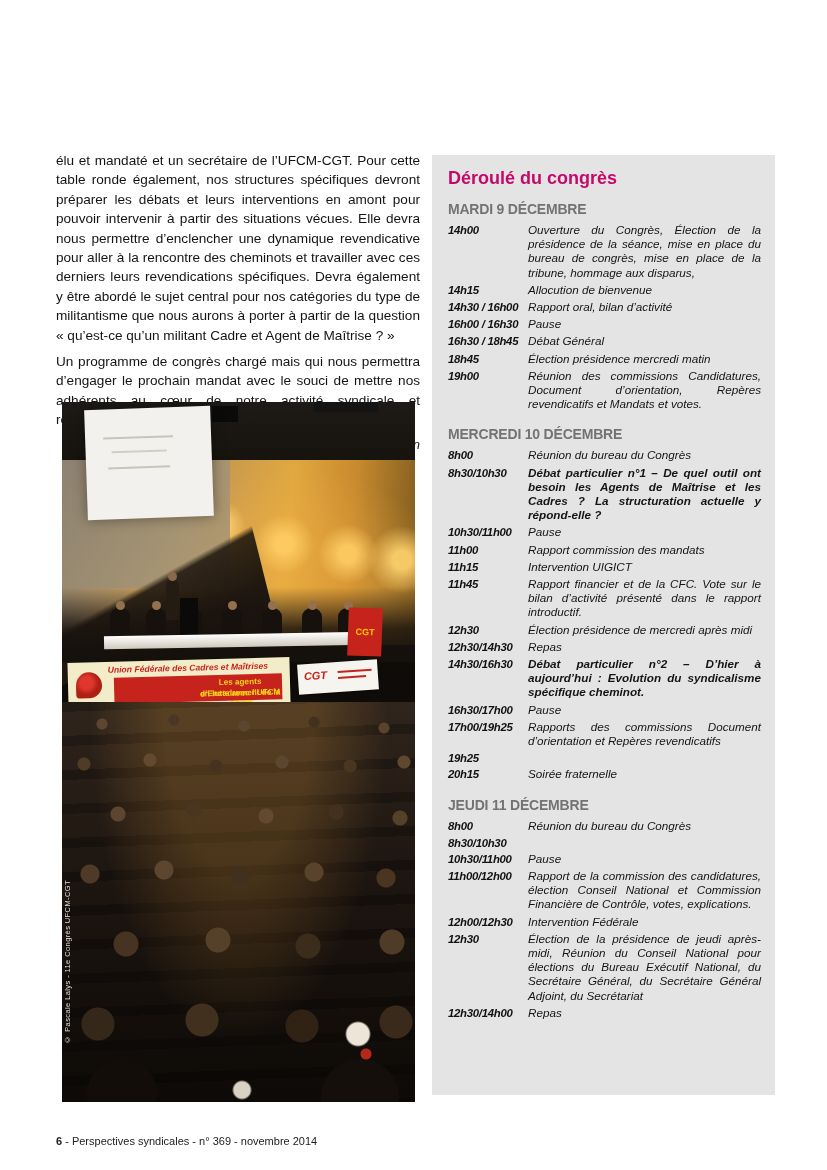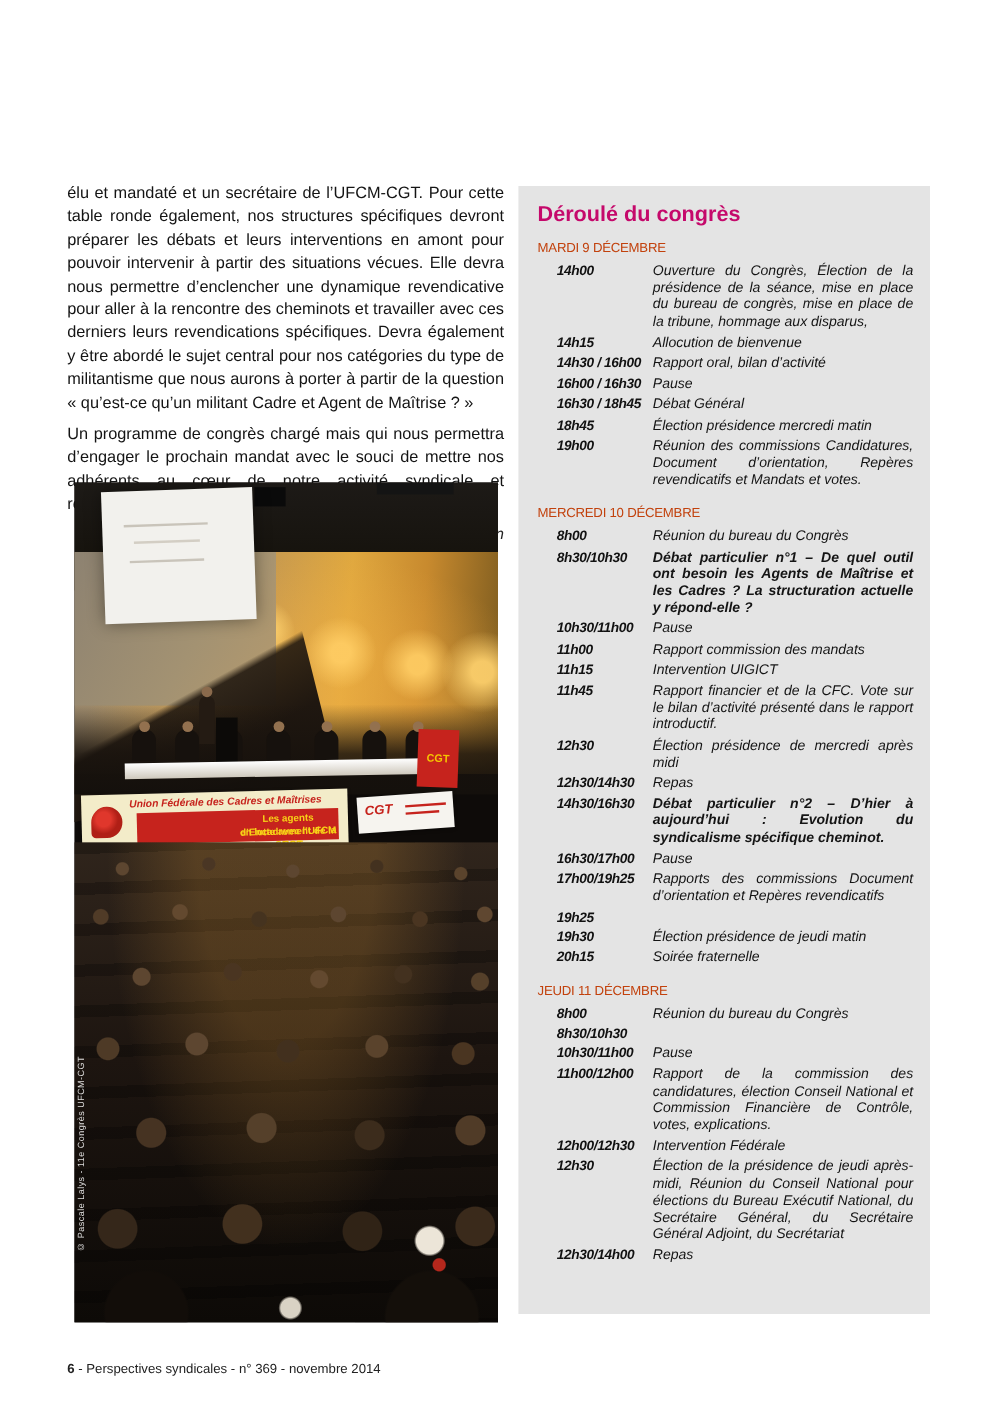--- a/index.html
+++ b/index.html
@@ -116,25 +116,25 @@
     radial-gradient(ellipse at 50% 0%, rgba(230,160,60,.22) 0 30%, rgba(230,160,60,0) 60%),
     repeating-linear-gradient(178deg, rgba(0,0,0,.26) 0 10px, rgba(0,0,0,0) 10px 34px),
     linear-gradient(180deg,#30251c 0%,#1d1510 45%,#0d0a07 100%);}
   .ph-credit{left:1px;bottom:58px;color:#ffffff;opacity:.85;font-size:7.5px;letter-spacing:.4px;
     writing-mode:vertical-rl;transform:rotate(180deg);}
 
   
   .panel{position:absolute;left:432px;top:155px;width:343px;height:940px;background:#E4E4E4;
          padding:13px 14px 16px 16px;box-sizing:border-box;overflow:hidden;}
   .panel-title{margin:0 0 12px 0;color:#C5096B;font-size:18px;font-weight:bold;}
-  .day-heading{margin:15px 0 6px 0;color:#c2410c;font-size:11px;font-weight:normal;letter-spacing:-0.2px;}
+  .day-heading{margin:15px 0 6px 0;color:#737373;font-size:14px;font-weight:bold;letter-spacing:-0.2px;}
   .sched .day-heading:first-child{margin-top:4px;}
   .row{display:flex;margin-bottom:3px;}
   .time{flex:0 0 80px;font-size:11.4px;font-weight:bold;font-style:italic;letter-spacing:-0.3px;
-        color:#111;padding-top:1px;margin-left:16px;}
+        color:#111;padding-top:1px;}
   .desc{flex:1;font-size:11.7px;line-height:14.2px;text-align:justify;color:#141414;font-style:italic;}
   .row.bold .desc{font-weight:bold;}
 
   
   .footer{position:absolute;left:56px;top:1135px;font-size:11px;color:#222;}
   .footer b{font-weight:bold;}
 </style>
 </head>
 <body>
 
@@ -265,24 +265,20 @@
           <span class="desc">Pause</span>
         </div>
         <div class="row">
           <span class="time">17h00/19h25</span>
           <span class="desc">Rapports des commissions Document d’orientation et Repères revendicatifs</span>
         </div>
         <div class="row">
           <span class="time">19h25</span>
         </div>
         <div class="row">
-          <span class="time">19h30</span>
-          <span class="desc">Élection présidence de jeudi matin</span>
-        </div>
-        <div class="row">
           <span class="time">20h15</span>
           <span class="desc">Soirée fraternelle</span>
         </div>
         <h3 class="day-heading">JEUDI 11 DÉCEMBRE</h3>
         <div class="row">
           <span class="time">8h00</span>
           <span class="desc">Réunion du bureau du Congrès</span>
         </div>
         <div class="row bold">
           <span class="time">8h30/10h30</span>

